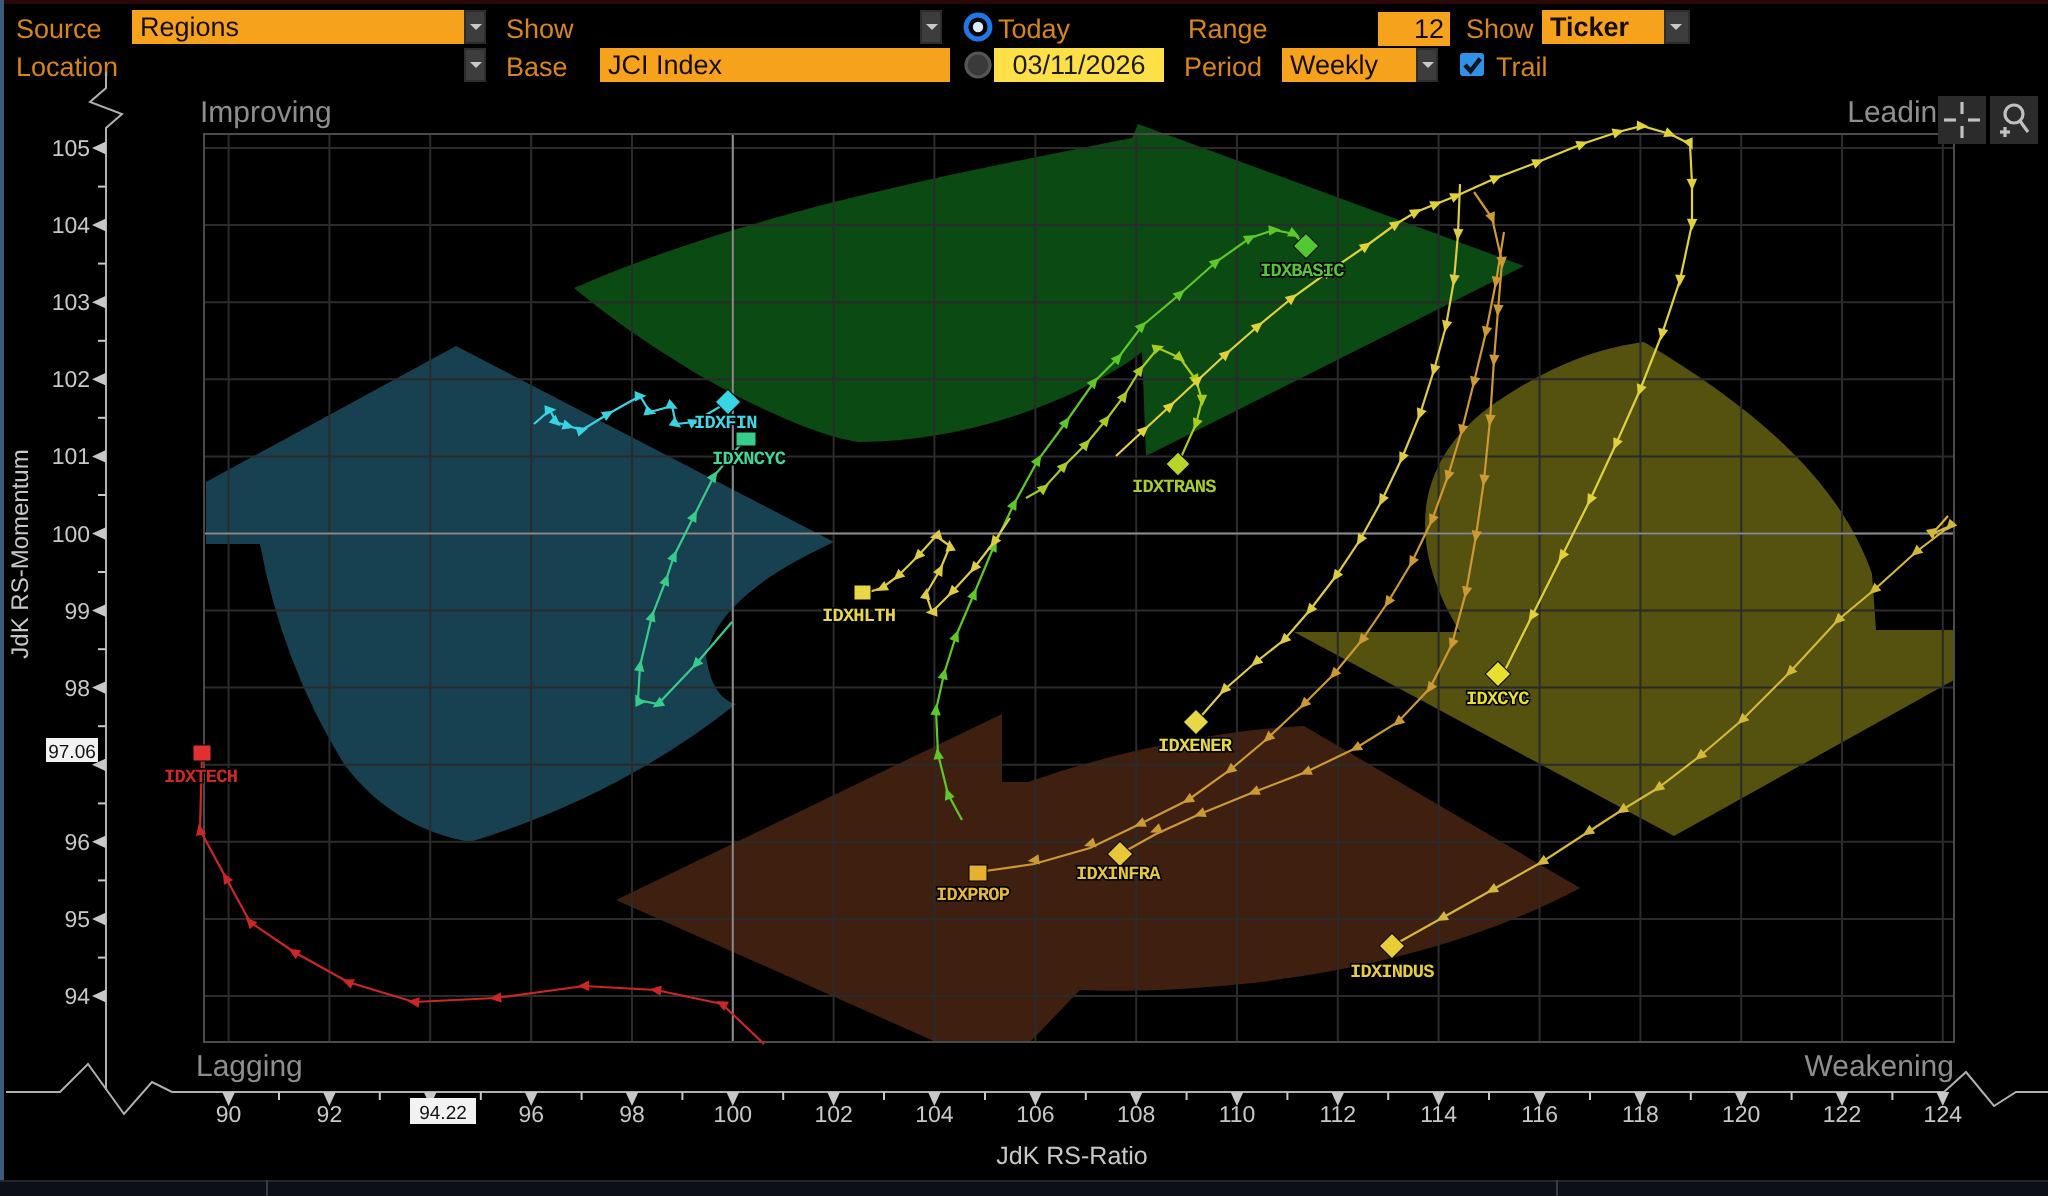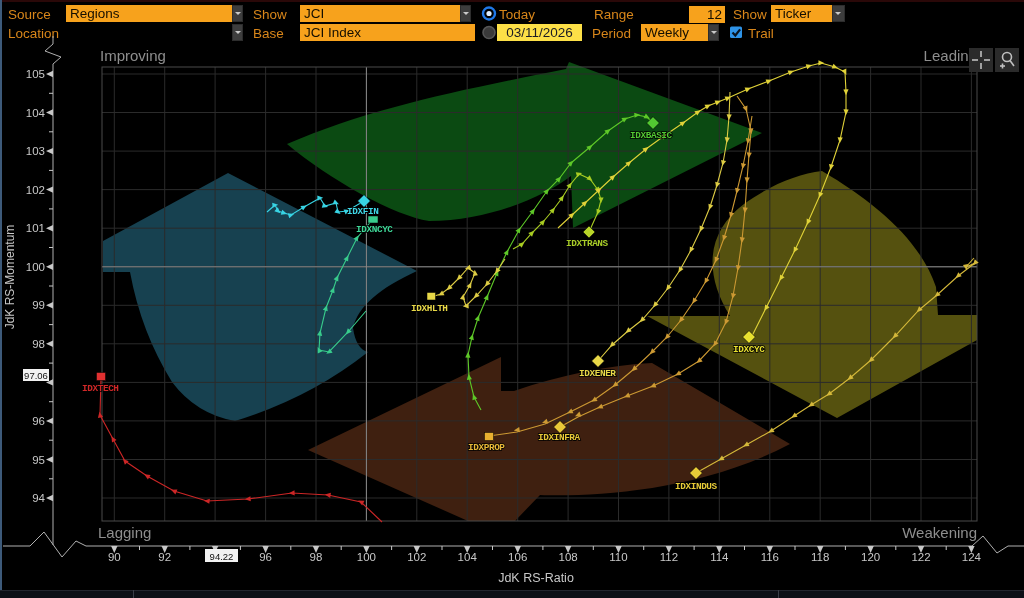--- a/index.html
+++ b/index.html
@@ -18,27 +18,26 @@
 <div id="page">
 
 <div style="position:absolute;left:0;top:0;width:1024px;height:2px;background:#2a0808"></div>
 
 <div style="position:absolute;left:0;top:0;width:2px;height:598px;background:#3d5a7a"></div>
 
 <div class="lbl" style="left:8px;top:5px;">Source</div>
 <div class="box" style="left:66px;top:5px;width:166px;">Regions</div>
 <div class="dbtn" style="left:232px;top:5px;"></div>
 <div class="lbl" style="left:253px;top:5px;">Show</div>
-<div class="box" style="left:300px;top:5px;width:156px;">JCI</div>
 <div class="dbtn" style="left:460px;top:5px;"></div>
 <div class="lbl" style="left:499px;top:5px;">Today</div>
 <div class="lbl" style="left:594px;top:5px;">Range</div>
 <div class="box" style="left:689px;top:6px;width:33px;text-align:right;padding:0 3px 0 0;">12</div>
 <div class="lbl" style="left:733px;top:5px;">Show</div>
-<div class="box" style="left:771px;top:5px;width:58px;">Ticker</div>
+<div class="box" style="left:771px;top:5px;width:58px;font-weight:bold;">Ticker</div>
 <div class="dbtn" style="left:832px;top:5px;width:13px;"></div>
 
 <div class="lbl" style="left:8px;top:24px;">Location</div>
 <div class="dbtn" style="left:232px;top:24px;"></div>
 <div class="lbl" style="left:253px;top:24px;">Base</div>
 <div class="box" style="left:300px;top:24px;width:171px;">JCI Index</div>
 <div style="position:absolute;left:497px;top:24px;width:85px;height:17px;background:#fde047;
   color:#1b1b24;font-size:13.5px;line-height:17px;text-align:center;">03/11/2026</div>
 <div class="lbl" style="left:592px;top:24px;">Period</div>
 <div class="box" style="left:641px;top:24px;width:66px;">Weekly</div>

